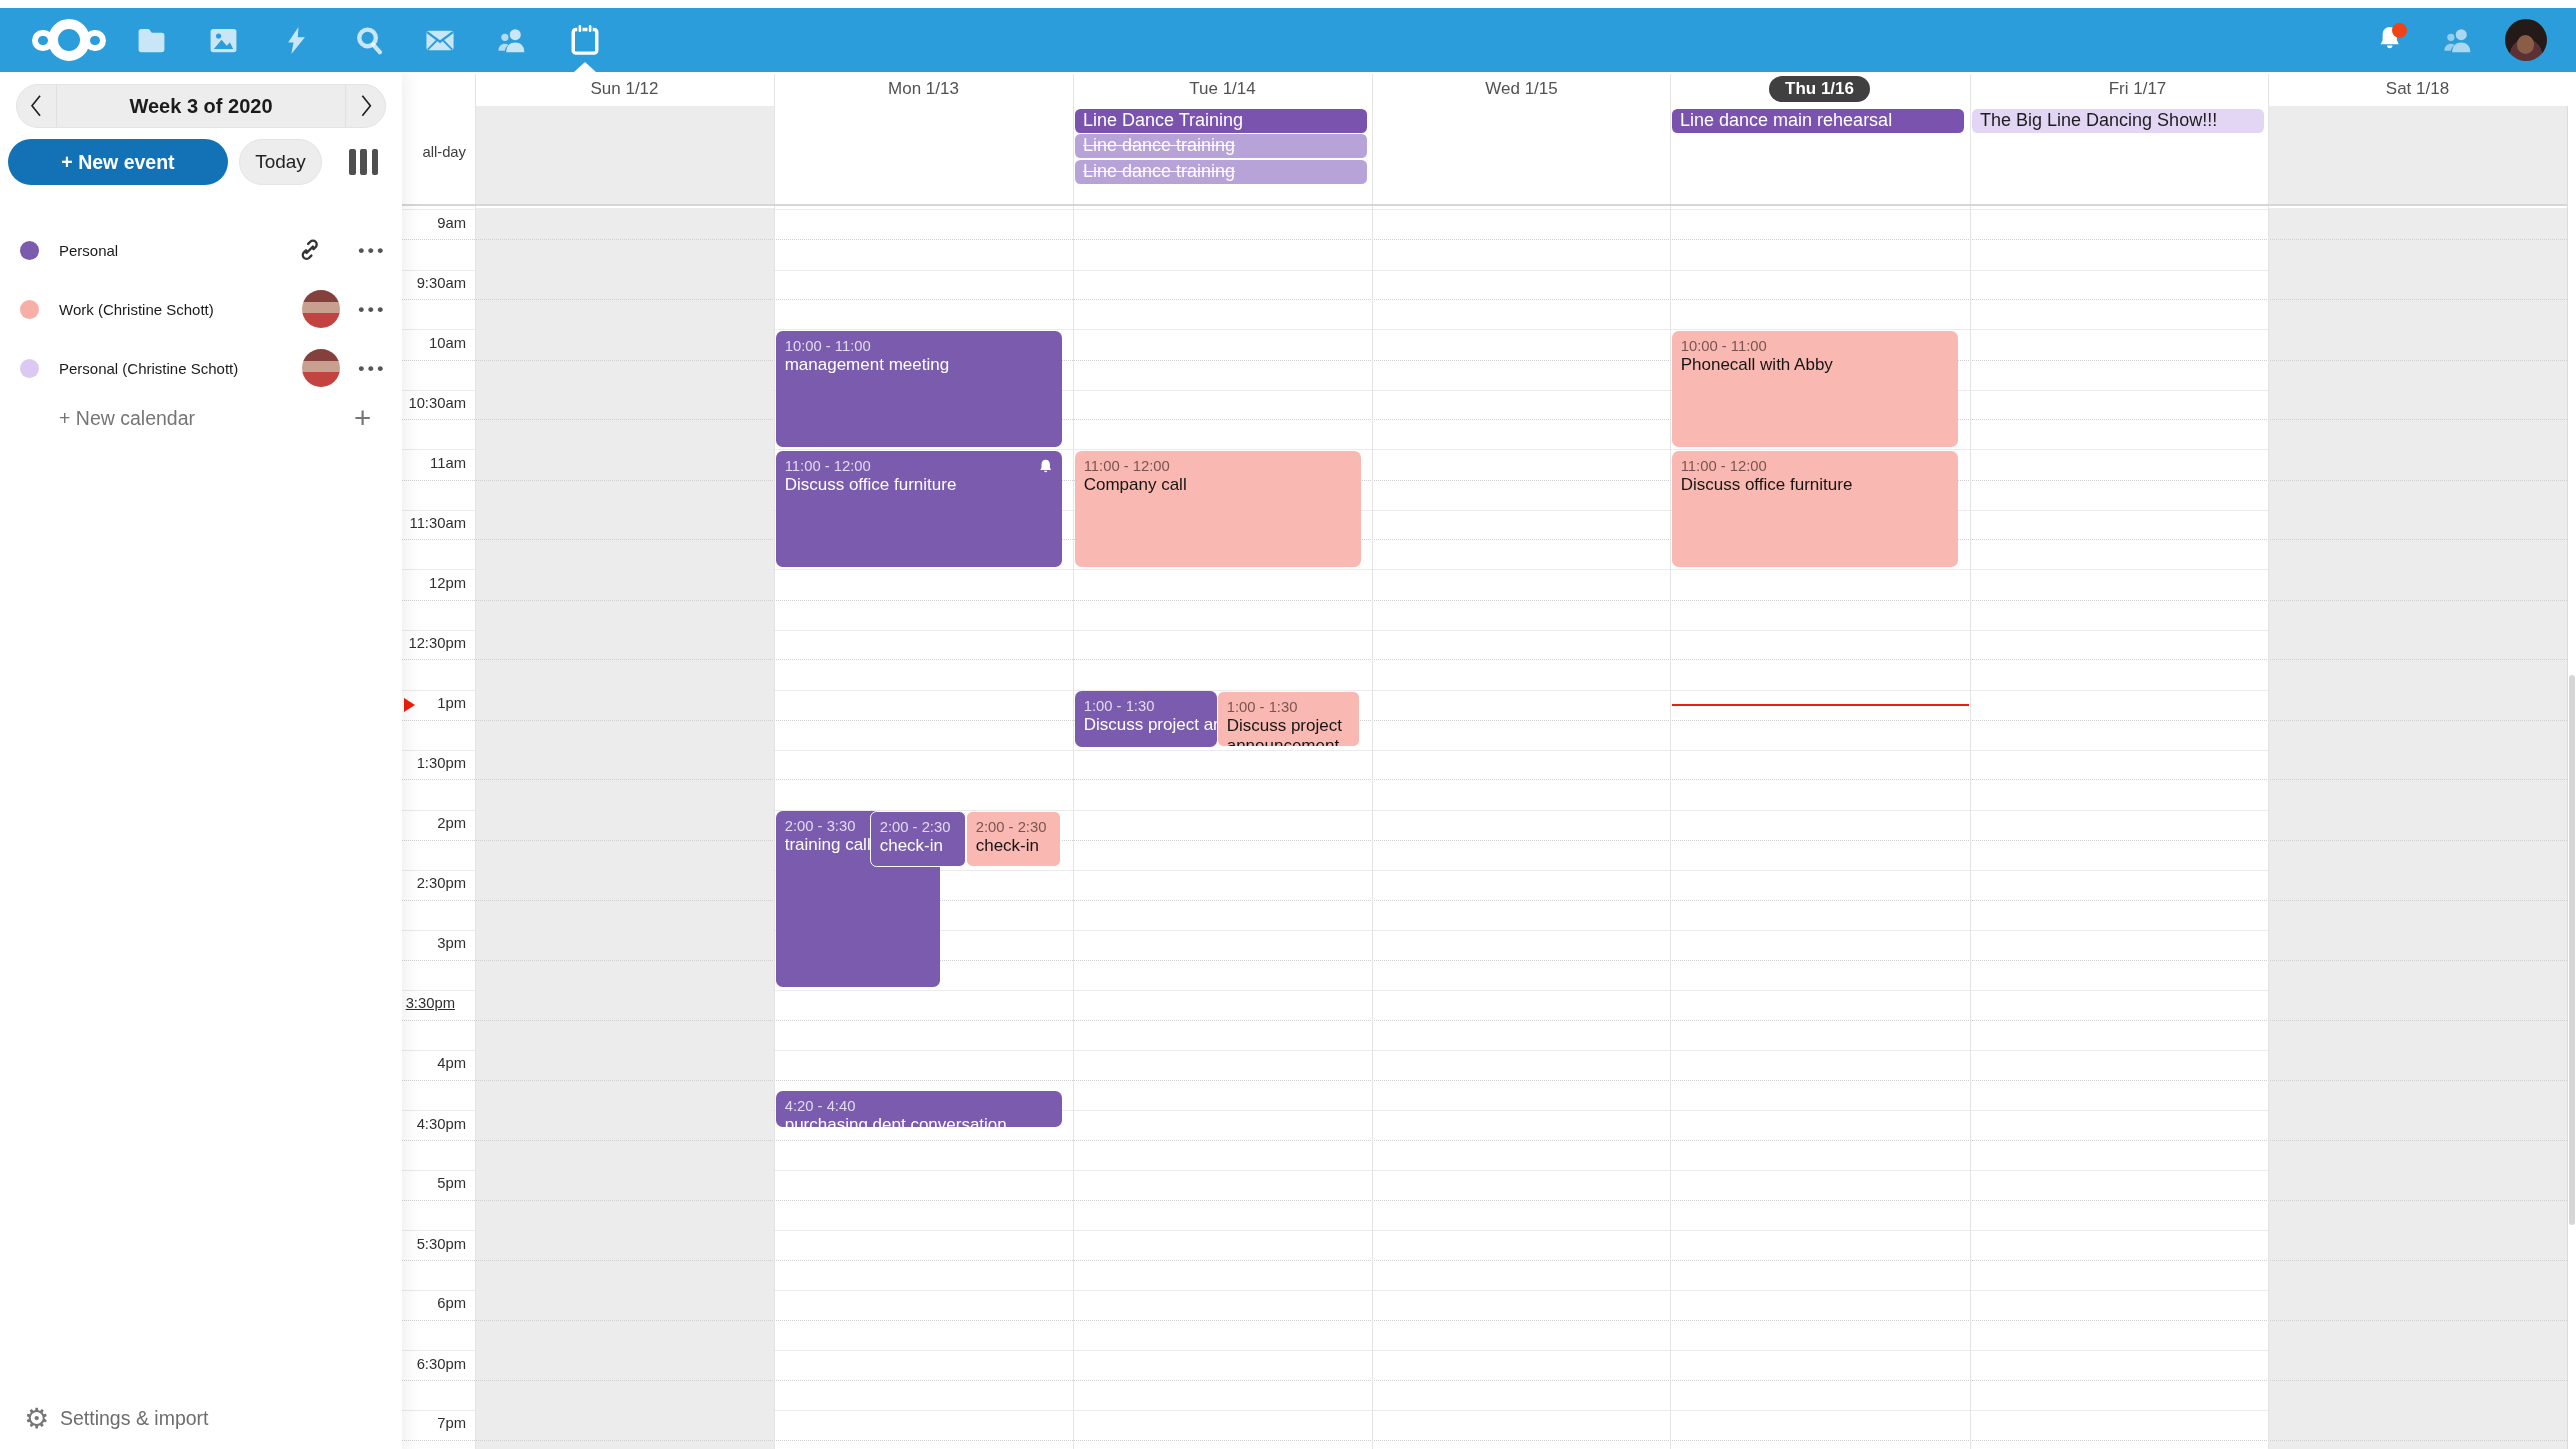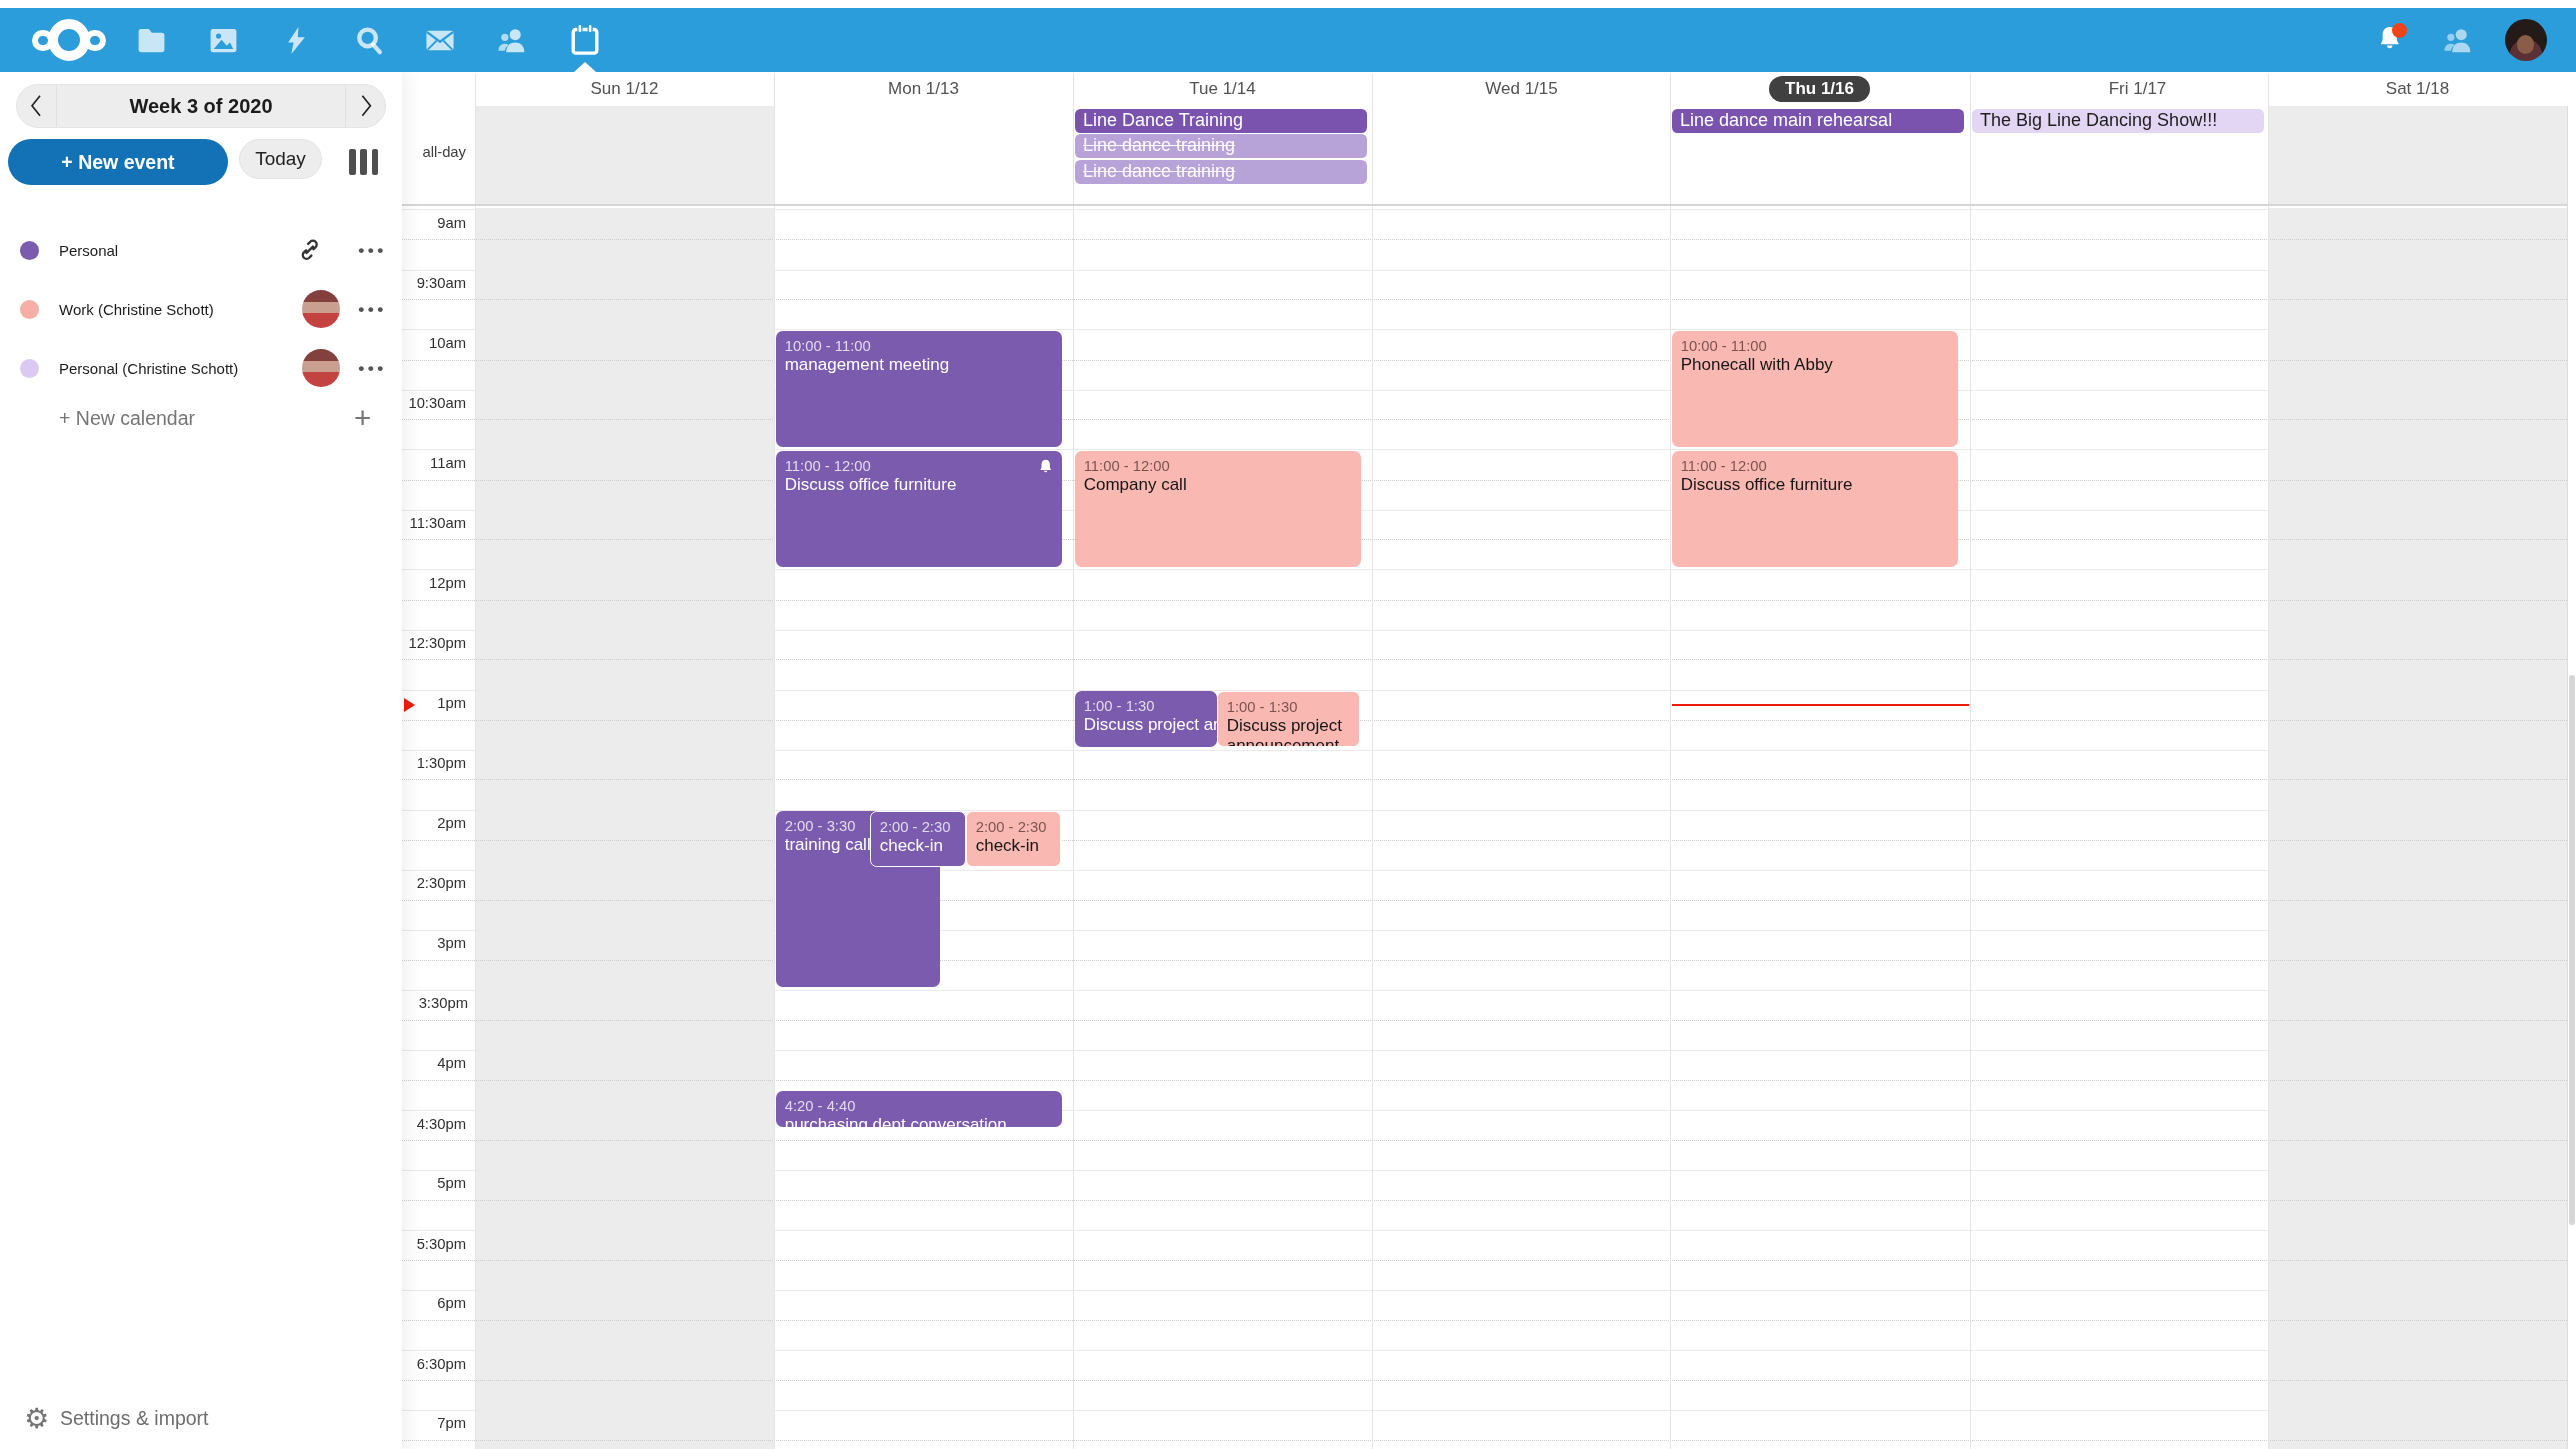--- a/index.html
+++ b/index.html
@@ -27,21 +27,21 @@
   #sidebar{position:absolute;left:0;top:64px;width:402px;bottom:0;background:#fff;z-index:50;
     box-shadow:4px 0 17.4px rgba(0,0,0,.07);}
   .week-pill{position:absolute;left:16px;top:12px;width:370px;height:44px;background:#ededed;
     border:1.3px solid #e4e4e4;border-radius:24px;box-sizing:border-box;display:flex;align-items:stretch;}
   .week-pill .nav-btn{width:39px;display:flex;align-items:center;justify-content:center;cursor:pointer;}
   .week-pill .wk-label{flex:1;display:flex;align-items:center;justify-content:center;font-size:20px;
     font-weight:600;color:#1c1c1c;border-left:1.3px solid #e0e0e0;border-right:1.3px solid #e0e0e0;}
   .btn-row{position:absolute;left:0;top:67px;width:402px;height:46px;}
   .btn-new-event{position:absolute;left:8px;top:0;width:220px;height:46px;border-radius:23px;background:#1272b5;
     color:#fff;font-size:19.5px;font-weight:700;display:flex;align-items:center;justify-content:center;border:none;}
-  .btn-today{position:absolute;left:239px;top:0;width:83px;height:40px;border-radius:23px;background:#ededed;
+  .btn-today{position:absolute;left:239px;top:0;width:83px;height:46px;border-radius:23px;background:#ededed;
     border:1.3px solid #e4e4e4;box-sizing:border-box;color:#222;font-size:19px;font-weight:500;
     display:flex;align-items:center;justify-content:center;}
   .view-toggle{position:absolute;left:349px;top:9.4px;width:32px;height:27px;display:flex;gap:4.7px;align-items:center;}
   .view-toggle i{display:block;width:6.7px;height:25.5px;background:#4f4f4f;border-radius:2px;}
   .cal-list{position:absolute;left:0;top:149px;width:402px;}
   .cal-row{position:relative;height:59px;display:flex;align-items:center;}
   .cal-dot{position:absolute;left:20px;width:19px;height:19px;border-radius:50%;}
   .cal-name{position:absolute;left:59px;max-width:233px;font-size:15px;color:#1b1b1b;white-space:nowrap;
     overflow:hidden;text-overflow:ellipsis;}
   .cal-link{position:absolute;left:297px;top:16px;width:27px;height:27px;}
@@ -268,21 +268,21 @@
       <div class="slot-dotted" style="left: 402px; width: 2165px; top: 832px;"></div>
       <div class="time-label" style="left: 402px; width: 64px; top: 807px;">2pm</div>
       <div class="slot-solid" style="left: 402px; width: 2165px; top: 862px;"></div>
       <div class="slot-dotted" style="left: 402px; width: 2165px; top: 892px;"></div>
       <div class="time-label" style="left: 402px; width: 64px; top: 867px;">2:30pm</div>
       <div class="slot-solid" style="left: 402px; width: 2165px; top: 922px;"></div>
       <div class="slot-dotted" style="left: 402px; width: 2165px; top: 952px;"></div>
       <div class="time-label" style="left: 402px; width: 64px; top: 927px;">3pm</div>
       <div class="slot-solid" style="left: 402px; width: 2165px; top: 982px;"></div>
       <div class="slot-dotted" style="left: 402px; width: 2165px; top: 1012px;"></div>
-      <div class="time-label" style="left: 404px; width: 64px; top: 987px;">3:30pm</div>
+      <div class="time-label" style="left: 391px; width: 64px; top: 987px; text-decoration: underline;">3:30pm</div>
       <div class="slot-solid" style="left: 402px; width: 2165px; top: 1042px;"></div>
       <div class="slot-dotted" style="left: 402px; width: 2165px; top: 1072px;"></div>
       <div class="time-label" style="left: 402px; width: 64px; top: 1047px;">4pm</div>
       <div class="slot-solid" style="left: 402px; width: 2165px; top: 1102px;"></div>
       <div class="slot-dotted" style="left: 402px; width: 2165px; top: 1132px;"></div>
       <div class="time-label" style="left: 402px; width: 64px; top: 1108px;">4:30pm</div>
       <div class="slot-solid" style="left: 402px; width: 2165px; top: 1162px;"></div>
       <div class="slot-dotted" style="left: 402px; width: 2165px; top: 1192px;"></div>
       <div class="time-label" style="left: 402px; width: 64px; top: 1167px;">5pm</div>
       <div class="slot-solid" style="left: 402px; width: 2165px; top: 1222px;"></div>

